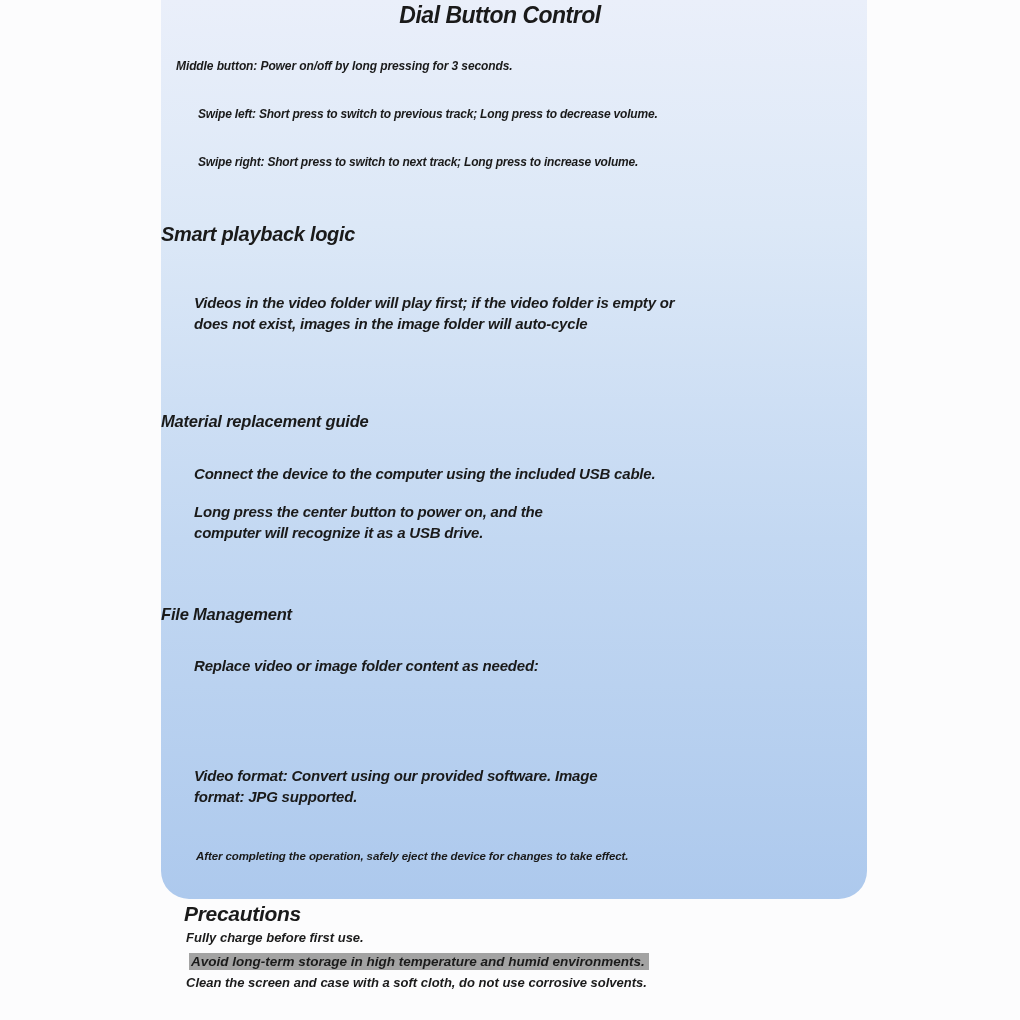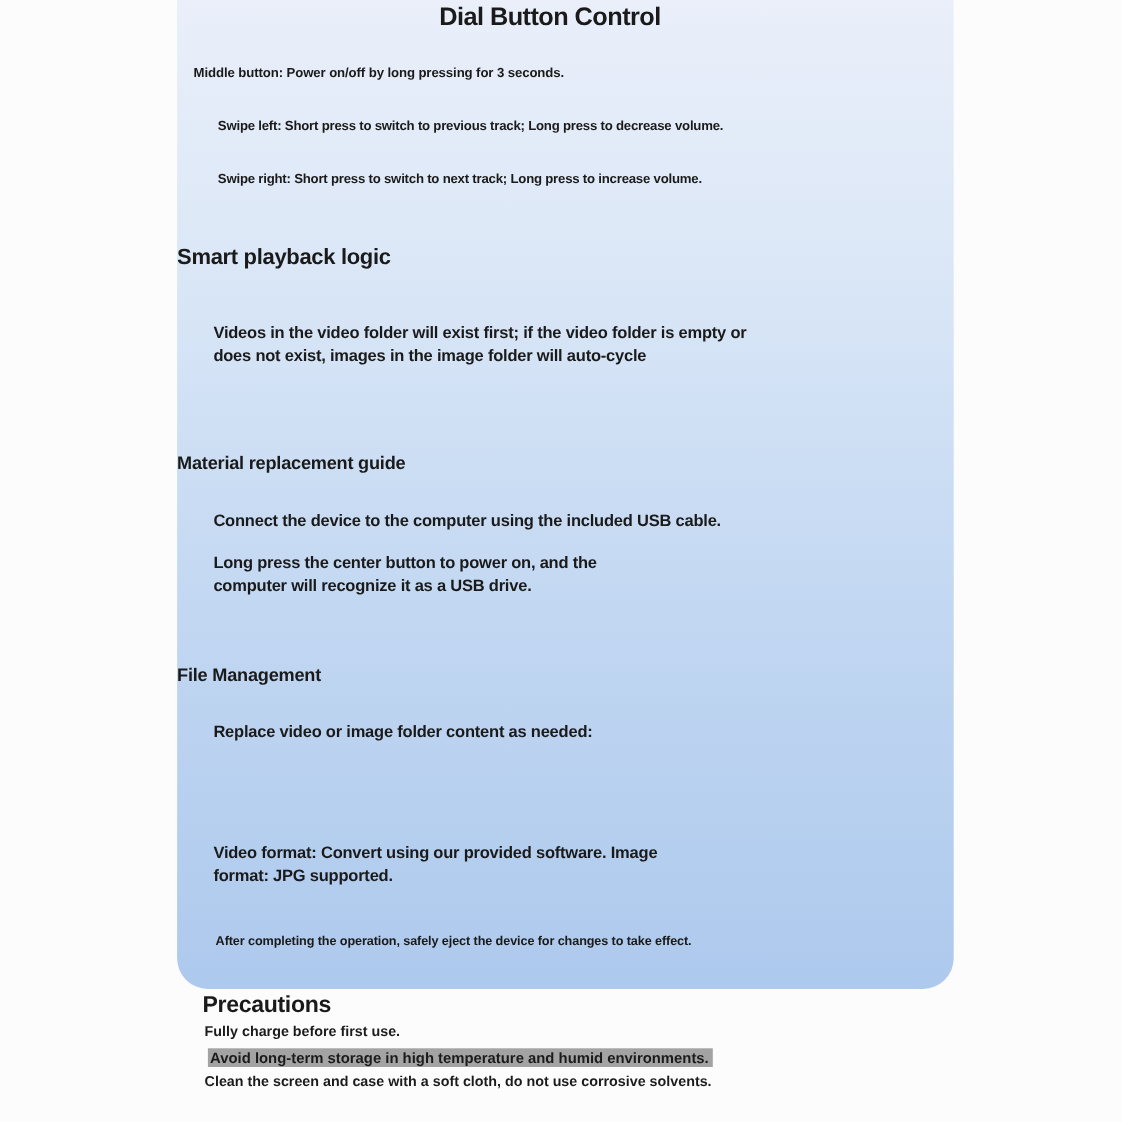--- a/index.html
+++ b/index.html
@@ -4,21 +4,21 @@
 <style>
   html, body { margin: 0; padding: 0; }
   body {
     width: 1020px; height: 1020px;
     background: #fcfcfd;
     font-family: "Liberation Sans", "DejaVu Sans", sans-serif;
     position: relative;
     overflow: hidden;
     color: #1a1a1a;
   }
-  .page { position: absolute; inset: 0; }
+  .page { position: absolute; inset: 0; font-style: italic; }
 
   .panel {
     position: absolute;
     left: 161px; top: 0;
     width: 706px; height: 899px;
     border-radius: 0 0 28px 28px;
     background: linear-gradient(180deg, #eaeffa 0%, #dce8f7 25%, #c3d8f2 60%, #adc9ed 100%);
   }
 
   .txt { position: absolute; font-weight: 700; white-space: nowrap; color: #1a1a1a; }
@@ -57,21 +57,21 @@
   <div class="panel" style="background: linear-gradient(rgb(234, 239, 250) 0%, rgb(220, 232, 247) 25%, rgb(195, 216, 242) 60%, rgb(173, 201, 237) 100%);">
 
     <div class="txt title">Dial Button Control</div>
 
     <div class="txt dial-middle">Middle button: Power on/off by long pressing for 3 seconds.</div>
     <div class="txt dial-left">Swipe left: Short press to switch to previous track; Long press to decrease volume.</div>
     <div class="txt dial-right">Swipe right: Short press to switch to next track; Long press to increase volume.</div>
 
     <div class="h2 smart-head">Smart playback logic</div>
     <div class="body-block smart-body">
-      <div>Videos in the video folder will exist first; if the video folder is empty or</div>
+      <div>Videos in the video folder will play first; if the video folder is empty or</div>
       <div>does not exist, images in the image folder will auto-cycle</div>
     </div>
 
     <div class="h2 mat-head">Material replacement guide</div>
     <div class="body-block mat-line1">Connect the device to the computer using the included USB cable.</div>
     <div class="body-block mat-line2">
       <div>Long press the center button to power on, and the</div>
       <div>computer will recognize it as a USB drive.</div>
     </div>
 

